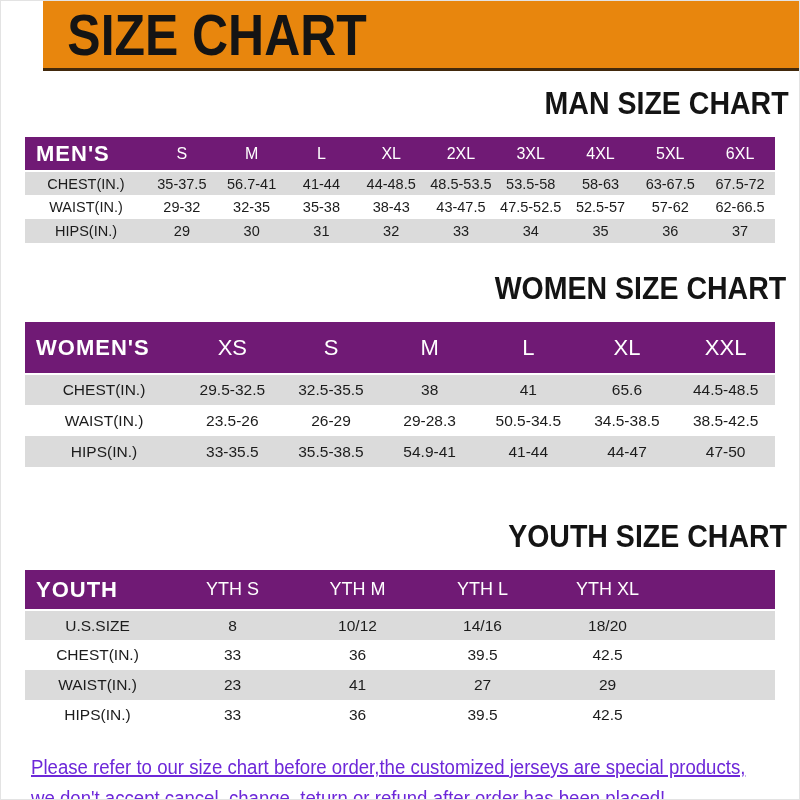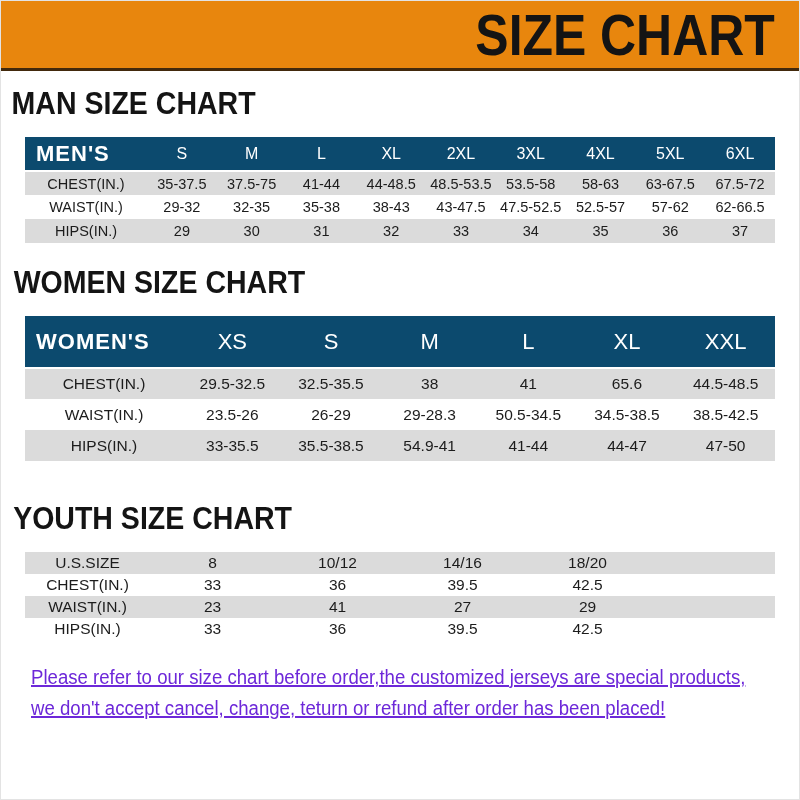--- a/index.html
+++ b/index.html
@@ -9,44 +9,44 @@
     background:#ffffff;
     border:1px solid #e3e3e3;
     overflow:hidden;
   }
 
   
   .banner {
     height:70px;
     background:#E8860D;
     border-bottom:3px solid #42290c;
-    display:flex; align-items:center; justify-content:flex-end;
+    display:flex; align-items:center; justify-content:flex-start;margin-left:42px;
   }
   .banner-title {
     font-size:58px; font-weight:bold; color:#141414;
     transform:scaleX(0.86); letter-spacing:0px; line-height:1;
   }
 
   
   .section-heading {
-    margin-top:15px; text-align:left; line-height:36px;
+    margin-top:15px; text-align:right; line-height:36px;
     font-size:31px; font-weight:bold; color:#141414;
   }
   .section-heading > span { display:inline-block; transform:scaleX(0.92); }
-  .section-heading.women { margin-top:22px; }
-  .section-heading.youth { margin-top:40px; }
+  .section-heading.women { margin-top:28px; }
+  .section-heading.youth { margin-top:52px; }
 
   
   table.size-table {
     width:750px; margin:15px auto 0 auto;
     border-collapse:collapse; table-layout:fixed;
   }
   table.size-table th, table.size-table td { vertical-align:middle; }
   tr.bar th {
-    background:#0c4a6e; color:#ffffff;
+    background:#701a75; color:#ffffff;
     border-bottom:2px solid #ffffff;
   }
   th.tbl-label {
     text-align:left; padding-left:11px;
     font-weight:bold; letter-spacing:1px; font-size:22px;
   }
   tr.bar th.col { font-weight:normal; text-align:center; }
   td { text-align:center; color:#1c1c1c; }
   tr.alt td { background:#DBDBDB; }
 
@@ -59,21 +59,21 @@
   
   .women-table tr.bar th { height:52px; }
   .women-table tr.bar th.col { font-size:22px; }
   .women-table td { height:31px; font-size:15.5px; }
   .women-table .c-label { width:158px; }
 
   
   .youth-table { margin-top:12px; }
   .youth-table tr.bar th { height:40px; }
   .youth-table tr.bar th.col { font-size:18px; }
-  .youth-table td { height:22px; font-size:15.5px; }
+  .youth-table td { height:30px; font-size:15.5px; }
   .youth-table .c-label { width:145px; }
   .youth-table .c-data { width:125px; }
   .youth-table .c-spacer { width:105px; }
 
   
   .footer-note {
     margin-top:22px; padding-left:30px;
     color:#6d28d9; font-size:20px; line-height:31px;text-decoration:underline;
   }
   .footer-note .line { display:block; transform:scaleX(0.93); transform-origin:left center; white-space:nowrap; }
@@ -99,21 +99,21 @@
     <th class="col">XL</th>
     <th class="col">2XL</th>
     <th class="col">3XL</th>
     <th class="col">4XL</th>
     <th class="col">5XL</th>
     <th class="col">6XL</th>
   </tr>
   <tr class="alt">
     <td>CHEST(IN.)</td>
     <td>35-37.5</td>
-    <td>37.5-75</td>
+    <td>56.7-41</td>
     <td>41-44</td>
     <td>44-48.5</td>
     <td>48.5-53.5</td>
     <td>53.5-58</td>
     <td>58-63</td>
     <td>63-67.5</td>
     <td>67.5-72</td>
   </tr>
   <tr>
     <td>WAIST(IN.)</td>
@@ -186,20 +186,28 @@
   </tr>
 </tbody>
   </table>
 
 <div class="section-heading youth">
   <span>YOUTH SIZE CHART</span>
 </div>
 
 <table class="size-table youth-table">
   <tbody>
+      <tr class="bar">
+    <th class="tbl-label c-label">YOUTH</th>
+    <th class="col c-data">YTH S</th>
+    <th class="col c-data">YTH M</th>
+    <th class="col c-data">YTH L</th>
+    <th class="col c-data">YTH XL</th>
+    <th class="c-spacer"></th>
+  </tr>
   <tr class="alt">
     <td>U.S.SIZE</td>
     <td>8</td>
     <td>10/12</td>
     <td>14/16</td>
     <td>18/20</td>
     <td></td>
   </tr>
   <tr>
     <td>CHEST(IN.)</td>

